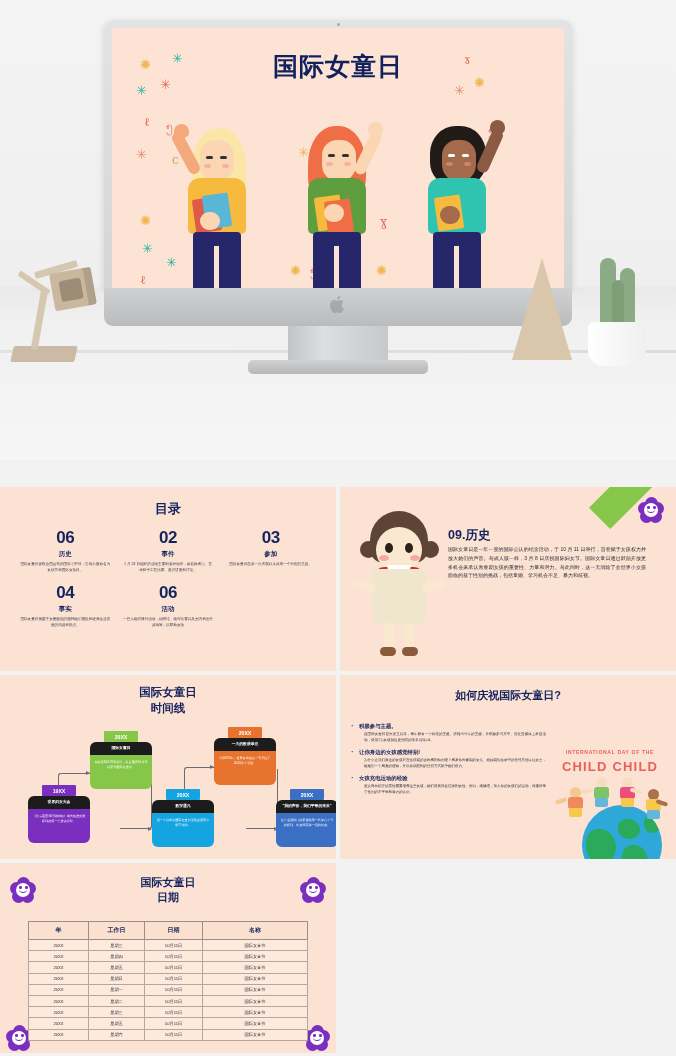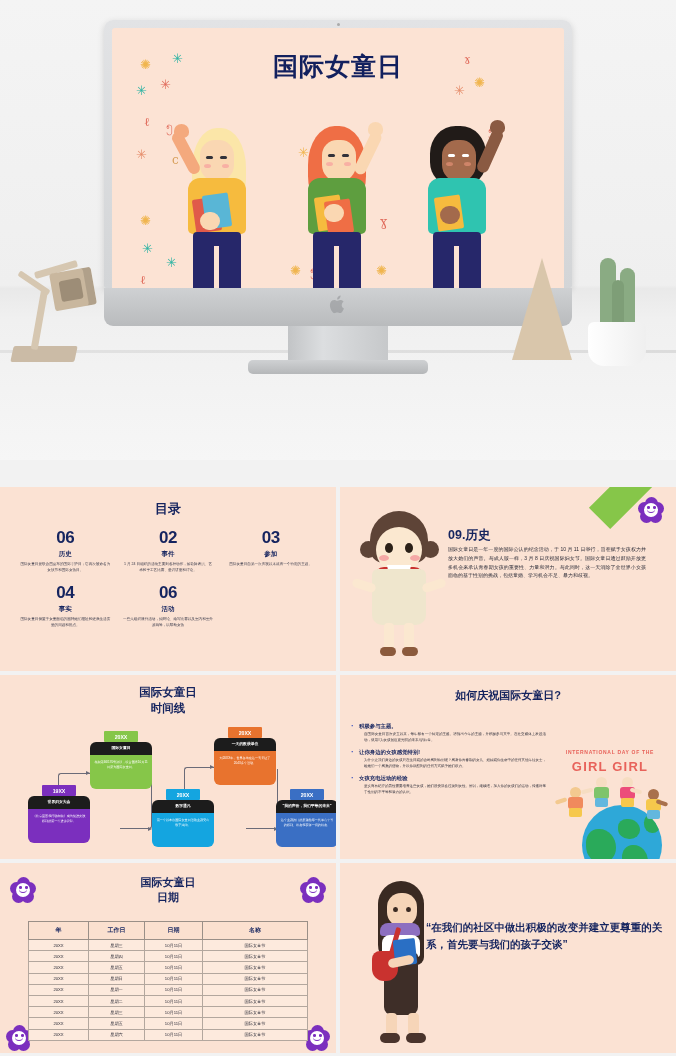--- a/index.html
+++ b/index.html
@@ -440,21 +440,21 @@
         <div class="cel-h">让你身边的女孩感觉特别!</div>
         <div class="cel-p">为什么让我们身边的女孩只在生日或的合时感到特别呢？感谢你青春期的女儿、姐妹或你生命中的任何其他年轻女士，给她们一个感激的信物，并以你能想到的任何方式赋予她们权力。</div>
       </div>
       <div class="cel-item">
         <div class="cel-h">女孩充电运动的经验</div>
         <div class="cel-p">坚实而有纪律的男性需要培养这些女孩，她们很快就会过渡到女性。所以，继续吧，加入你的女孩们的运动，传播对基于性别的不平等和暴力的认识。</div>
       </div>
     </div>
 
     <div class="idg-sub">INTERNATIONAL DAY OF THE</div>
-    <div class="idg-main">GIRL GIRL</div>
+    <div class="idg-main">CHILD CHILD</div>
 
     <div class="globe">
       <div class="land" style="left:4px;top:24px;width:30px;height:34px;"></div>
       <div class="land" style="left:36px;top:14px;width:22px;height:20px;"></div>
       <div class="land" style="left:40px;top:40px;width:26px;height:30px;"></div>
       <div class="land" style="left:62px;top:10px;width:16px;height:18px;"></div>
     </div>
     <div class="kid-sm" style="left:224px;top:112px;">
       <div class="ks-head" style="background:#f3c98f;"></div>
       <div class="ks-body" style="background:#f08a5d;"></div>
@@ -593,34 +593,14 @@
         <tr>
           <td>20XX</td>
           <td>星期六</td>
           <td>10月11日</td>
           <td>国际女童节</td>
         </tr>
       </tbody>
     </table>
   </div>
 
-  <div class="slide">
-    <div class="teen">
-      <div class="tn-hair"></div>
-      <div class="tn-face"></div>
-      <div class="tn-eye" style="left:25px;top:30px;"></div>
-      <div class="tn-eye" style="left:38px;top:30px;"></div>
-      <div class="tn-sleeve"></div>
-      <div class="tn-top" style="top:58px;height:22px;"></div>
-      <div class="tn-pants"></div>
-      <div class="tn-strap"></div>
-      <div class="tn-bag"></div>
-      <div class="tn-book"></div>
-      <div class="tn-arm"></div>
-      <div class="tn-leg" style="left:18px;"></div>
-      <div class="tn-leg" style="left:40px;"></div>
-      <div class="tn-shoe" style="left:12px;"></div>
-      <div class="tn-shoe" style="left:38px;"></div>
-    </div>
-    <div class="q-text">“在我们的社区中做出积极的改变并建立更尊重的关系，首先要与我们的孩子交谈”</div>
-  </div>
 
 </div>
 
 </body></html>

